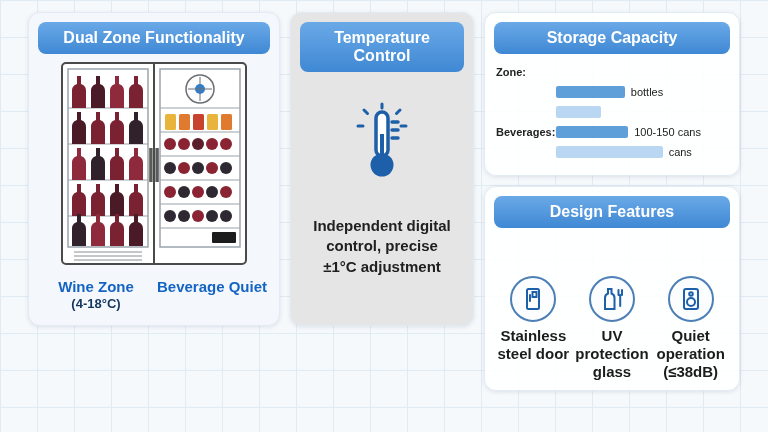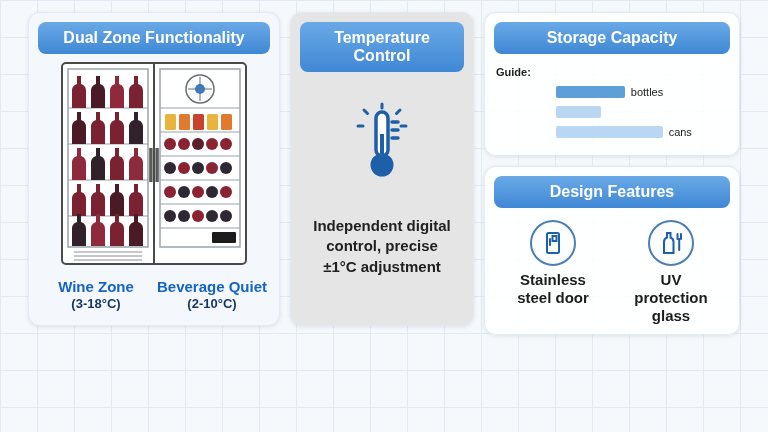--- a/index.html
+++ b/index.html
@@ -42,21 +42,21 @@
     font-size: 16px;
     text-align: center;
     padding: 7px 4px;
     border-radius: 8px;
     flex: 0 0 auto;
   }
   .panel-left  { width: 252px; background: #f4f8fd; }
   .panel-mid   { width: 184px; background: #e5e5e5; }
   .right-col   { flex: 1; display: flex; flex-direction: column; gap: 10px; }
   .panel-storage { flex: 1.12; }
-  .panel-design  { flex: 1; }
+  .panel-design  { flex: 1; gap: 36px; }
 
   
   .fridge-wrap { display: flex; justify-content: center; margin-top: 6px; }
   .zones { display: flex; margin-top: 6px; }
   .zone { flex: 1; text-align: center; }
   .zone-name  { color: #1464c4; font-weight: bold; font-size: 15px; }
   .zone-range { color: #13365e; font-weight: bold; font-size: 13px; margin-top: 1px; }
 
   
   .mid-body { flex: 1; display: flex; flex-direction: column; align-items: center; }
@@ -194,25 +194,24 @@
               <circle cx="158" cy="156" r="6" fill="#2e2833"></circle>
               <circle cx="172" cy="156" r="6" fill="#2e2833"></circle>
           </g>
 
           <rect x="158" y="172" width="24" height="11" rx="1" fill="#1c1c1c"></rect>
         </svg>
       </div>
       <div class="zones">
         <div class="zone">
           <div class="zone-name">Wine Zone</div>
-          <div class="zone-range">(3-18°C)</div>
+          <div class="zone-range">(4-18°C)</div>
         </div>
         <div class="zone">
           <div class="zone-name">Beverage Quiet</div>
-          <div class="zone-range">(2-10°C)</div>
         </div>
       </div>
     </section>
 
     <section class="panel panel-mid">
       <div class="panel-header">Temperature Control</div>
       <div class="mid-body">
         <svg class="thermo" width="84" height="84" viewBox="0 0 84 84">
           <g stroke="#1d5fa8" stroke-width="3.5" fill="none" stroke-linecap="round">
             <rect x="36" y="10" width="12" height="44" rx="6" fill="#ffffff"></rect>
@@ -227,34 +226,41 @@
 ±1°C adjustment</div>
       </div>
     </section>
 
     <div class="right-col">
 
       <section class="panel panel-storage">
         <div class="panel-header">Storage Capacity</div>
         <div class="chart" id="storage-chart">
             <div class="chart-row">
-              <span class="chart-label">Guide:</span>
+              <span class="chart-label">Zone:</span>
             </div>
             <div class="chart-row">
               <span class="chart-label"></span>
               <span class="chart-bar-area">
                 <span class="chart-bar" style="width: 40%; background: rgb(95, 159, 217);"></span>
                 <span class="chart-value">bottles</span>
               </span>
             </div>
             <div class="chart-row">
               <span class="chart-label"></span>
               <span class="chart-bar-area">
                 <span class="chart-bar" style="width: 26%; background: rgb(185, 215, 243);"></span>
                 <span class="chart-value"></span>
+              </span>
+            </div>
+            <div class="chart-row">
+              <span class="chart-label">Beverages:</span>
+              <span class="chart-bar-area">
+                <span class="chart-bar" style="width: 42%; background: rgb(95, 159, 217);"></span>
+                <span class="chart-value">100-150 cans</span>
               </span>
             </div>
             <div class="chart-row">
               <span class="chart-label"></span>
               <span class="chart-bar-area">
                 <span class="chart-bar" style="width: 62%; background: rgb(185, 215, 243);"></span>
                 <span class="chart-value">cans</span>
               </span>
             </div>
           </div>
@@ -282,19 +288,31 @@
               <svg width="26" height="26" viewBox="0 0 26 26">
                 <g fill="none" stroke="#1d5fa8" stroke-width="2" stroke-linecap="round">
                   <path d="M9 3 h3.5 v4.5 c2 .8 3 2.2 3 4.5 V23 h-9.5 V12 c0-2.3 1-3.7 3-4.5 z"></path>
                   <path d="M19.5 4 v5 M23 4 v5 M21.2 9 v11"></path>
                 </g>
               </svg>
             </div>
             <div class="feature-label">UV protection glass</div>
           </div>
 
+          <div class="feature">
+            <div class="feature-circle">
+              <svg width="26" height="26" viewBox="0 0 26 26">
+                <g fill="none" stroke="#1d5fa8" stroke-width="2" stroke-linecap="round">
+                  <rect x="6" y="3" width="14" height="20" rx="2"></rect>
+                  <circle cx="13" cy="16" r="4"></circle>
+                  <circle cx="13" cy="8" r="1.8"></circle>
+                </g>
+              </svg>
+            </div>
+            <div class="feature-label">Quiet operation (≤38dB)</div>
+          </div>
 
         </div>
       </section>
 
     </div>
   </div>
 </div>
 
 </body></html>

